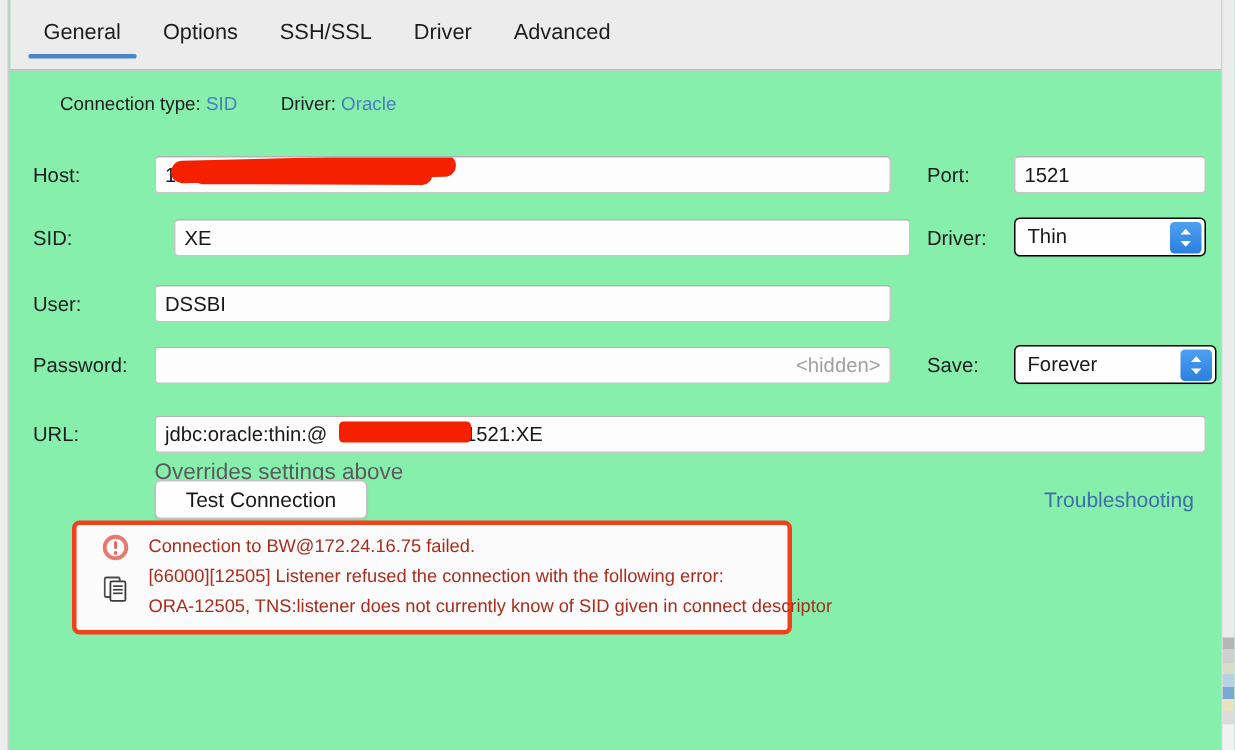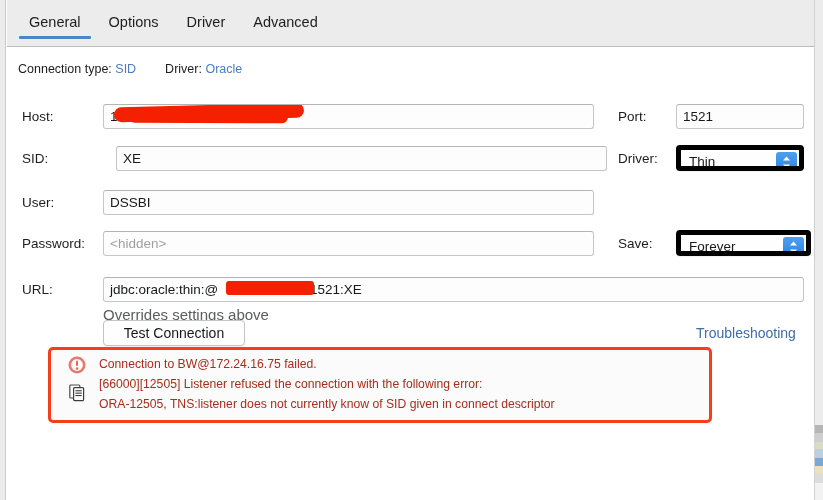--- a/index.html
+++ b/index.html
@@ -11,21 +11,21 @@
     height: 500px;
     overflow: hidden;
     background: #ececec;
     font-family: "Liberation Sans", sans-serif;
     -webkit-font-smoothing: antialiased;
   }
   .screen {
     position: relative;
     width: 823px;
     height: 500px;
-    background: #ffffff;
+    background: #86efac;
     box-sizing: border-box;
   }
   
   .left-edge {
     position: absolute;
     left: 0; top: 0;
     width: 6px; height: 500px;
     background: #ececec;
     border-right: 1px solid #c8cacc;
     box-sizing: border-box;
@@ -82,21 +82,21 @@
     left: 4px; right: 4px;
     bottom: 8px;
     height: 3px;
     background: #4b86c8;
     border-radius: 1px;
   }
 
   
   .conn-row {
     position: absolute;
-    left: 18px; top: 62px;
+    left: 40px; top: 62px;
     font-size: 12.5px;
     color: #1d1d1f;
     white-space: nowrap;
   }
   .conn-row .lbl { color: #1d1d1f; }
   .link {
     color: #4a7dbf;
     cursor: pointer;
   }
   .conn-gap { display: inline-block; width: 22px; }
@@ -126,29 +126,29 @@
     border: 1px solid #c6c6c6;
     border-top-color: #b4b4b4;
     border-radius: 3px;
     font-size: 13.5px;
     color: #17181a;
     line-height: 23px;
     padding: 0 6px;
     overflow: hidden;
     white-space: nowrap;
   }
-  .field.placeholder { color: #a0a0a0; }
+  .field.placeholder { color: #a0a0a0; text-align: right; }
 
   
   .popup {
     position: absolute;
     box-sizing: border-box;
     height: 26px;
     background: #fefefe;
-    border: 5px solid #000000;
+    border: 1px solid #000000;
     border-radius: 4px;
     font-size: 13.5px;
     color: #17181a;
     line-height: 24px;
     padding: 0 30px 0 8px;
     box-shadow: 0 1px 0 rgba(0,0,0,0.05);
     white-space: nowrap;
     overflow: hidden;
   }
   .popup .stepper {
@@ -216,21 +216,21 @@
     font-size: 14px;
     color: #3f6ea8;
     cursor: pointer;
     white-space: nowrap;
   }
 
   
   .errbox {
     position: absolute;
     left: 48px; top: 347px;
-    width: 664px;
+    width: 480px;
     height: 76px;
     box-sizing: border-box;
     background: #fbfbfb;
     border: 3px solid #f4401a;
     border-radius: 5px;
   }
   .err-icon {
     position: absolute;
     left: 17px; top: 6px;
     width: 18px; height: 18px;
@@ -260,20 +260,23 @@
   <div class="left-edge-outer"></div>
   <div class="left-edge"></div>
 
   <div class="tabbar">
     <div class="tabs">
       <div class="tab active">
         <span>General</span>
       </div>
       <div class="tab">
         <span>Options</span>
+      </div>
+      <div class="tab">
+        <span>SSH/SSL</span>
       </div>
       <div class="tab">
         <span>Driver</span>
       </div>
       <div class="tab">
         <span>Advanced</span>
       </div>
     </div>
   </div>
 

